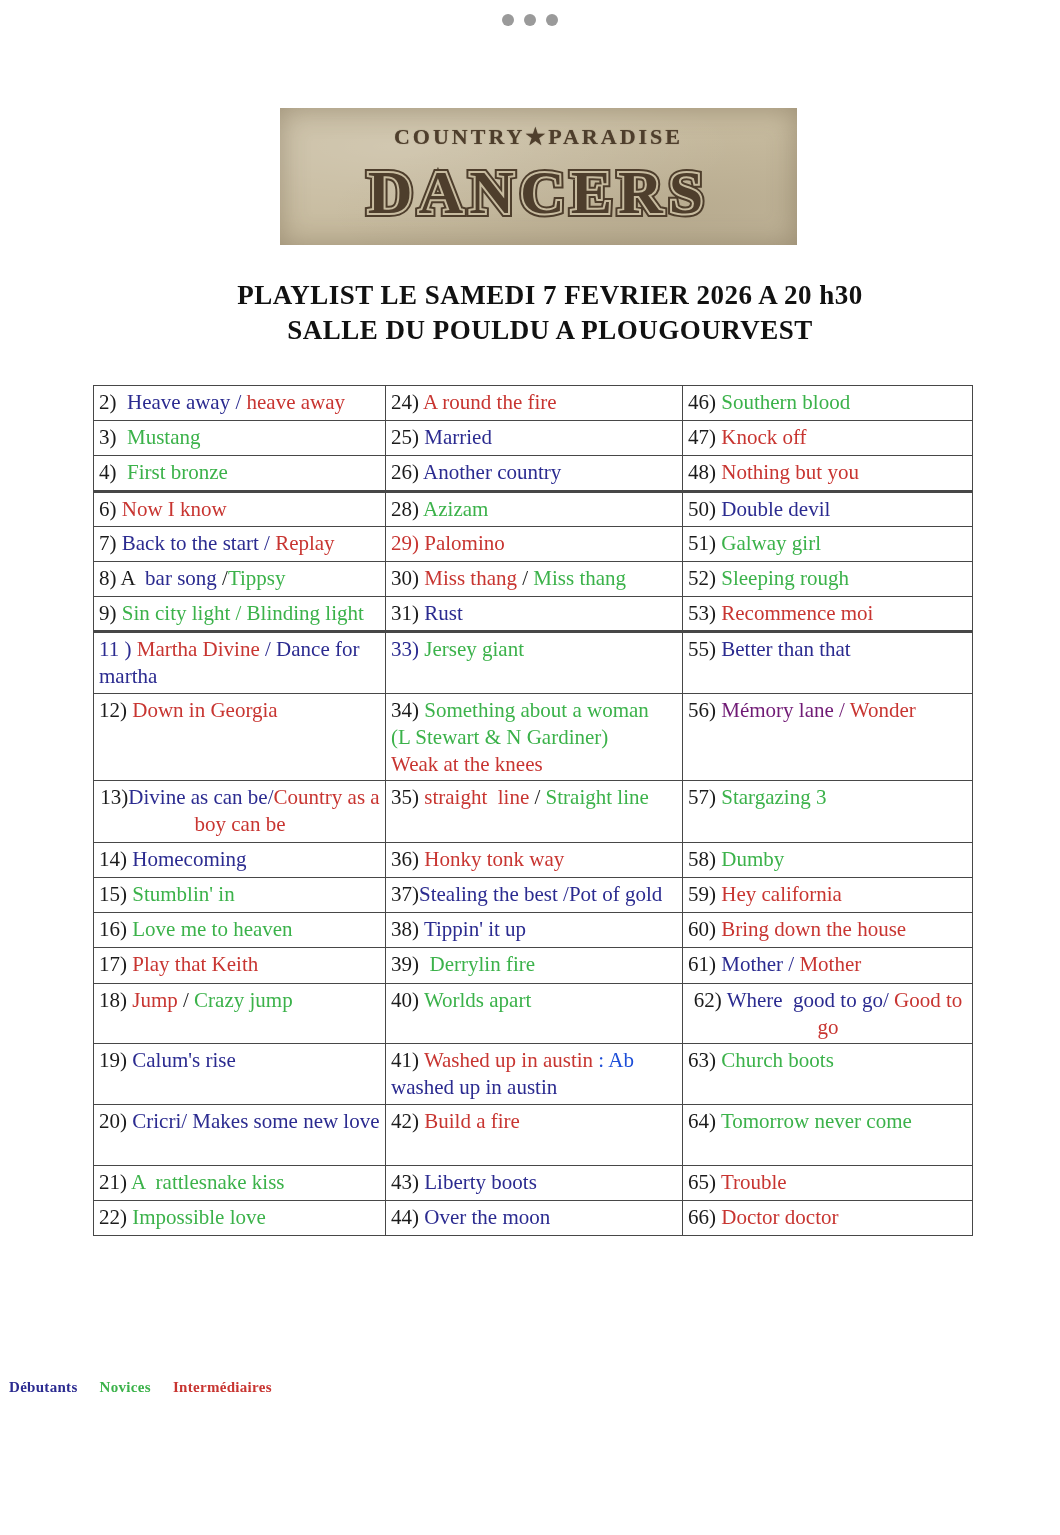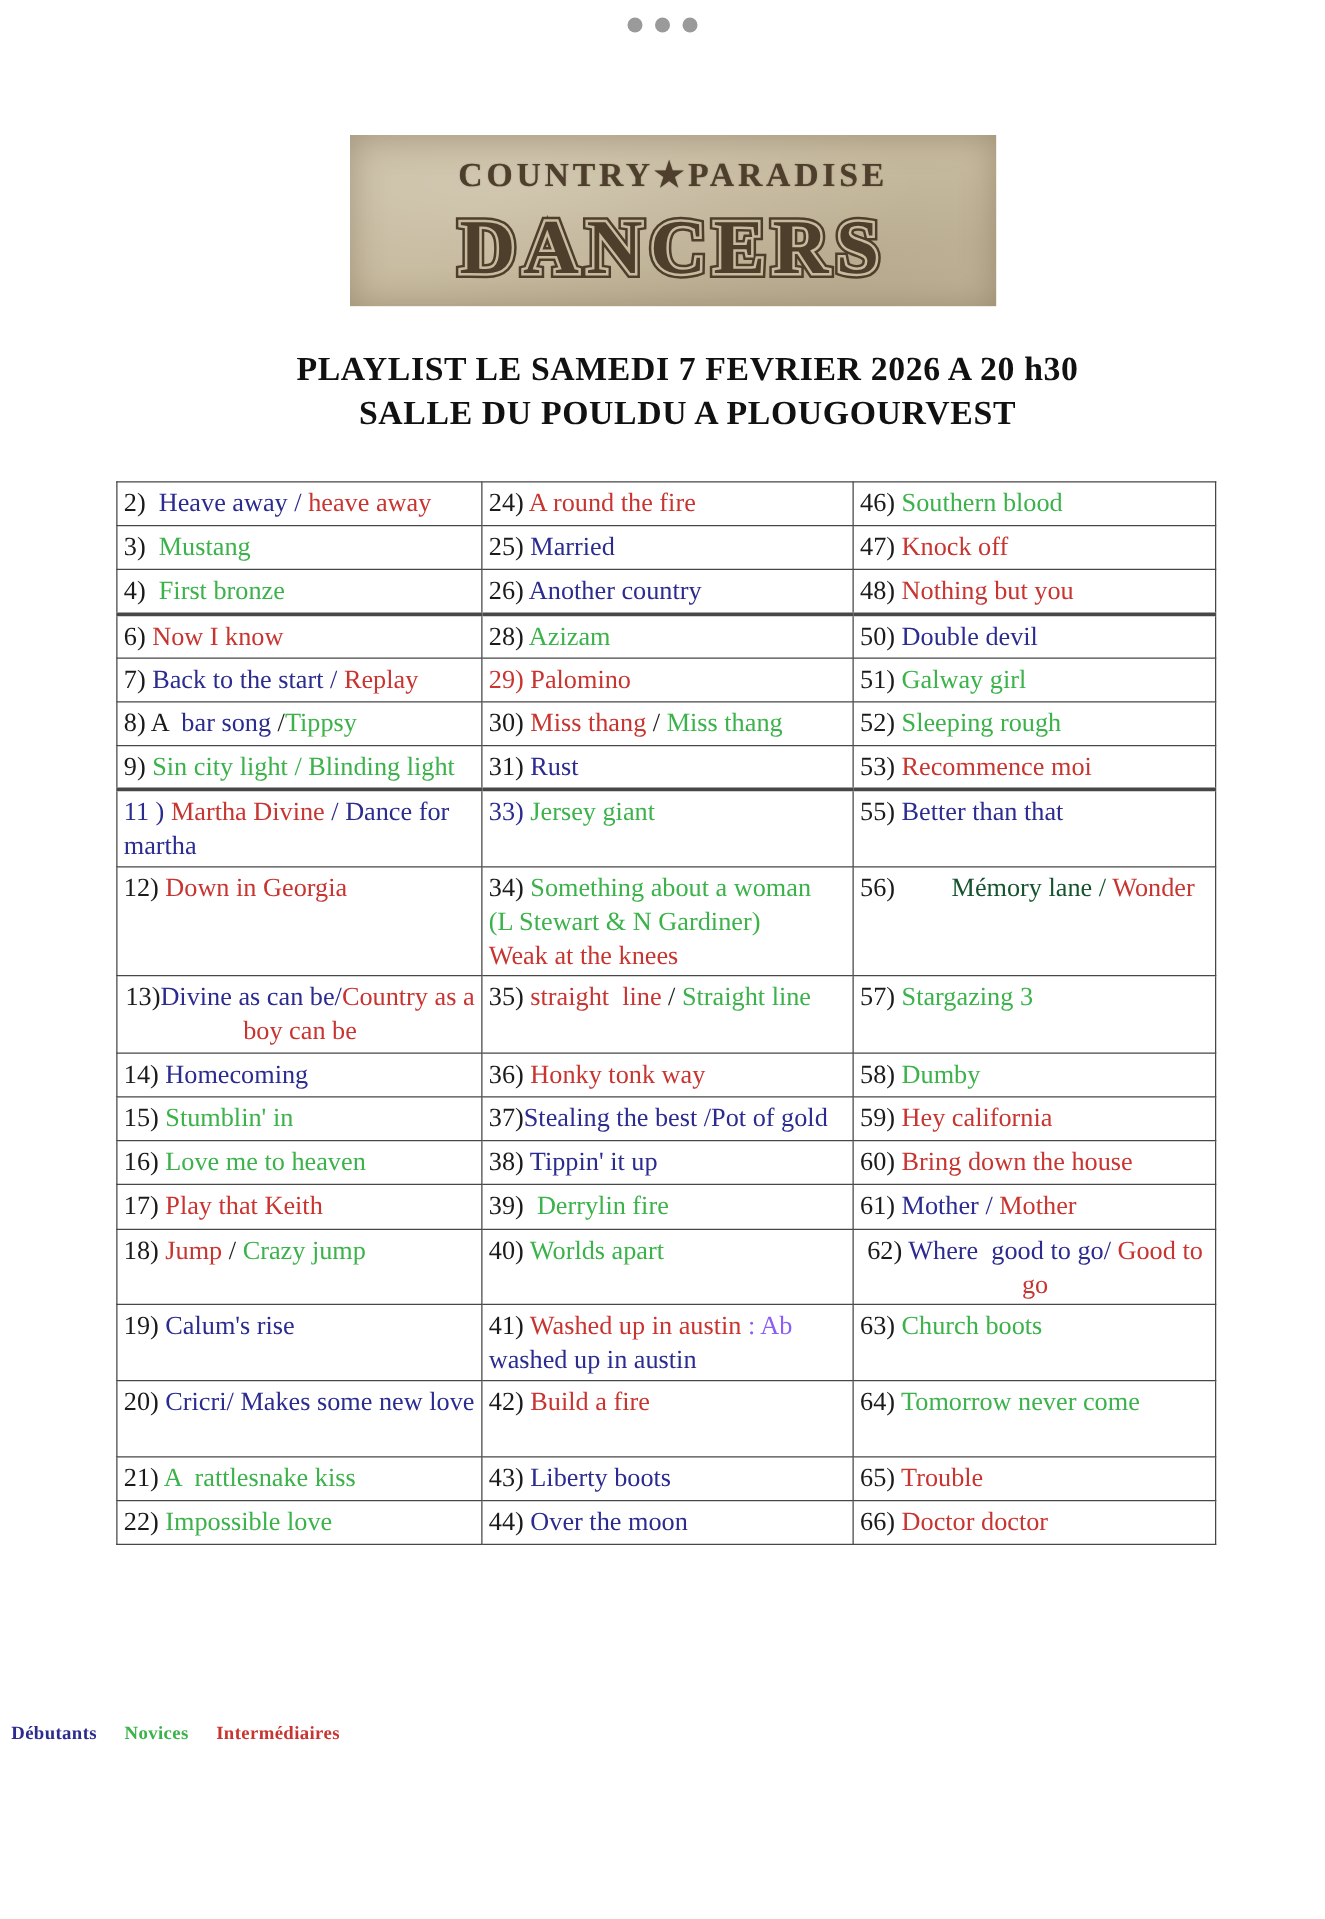--- a/index.html
+++ b/index.html
@@ -33,21 +33,21 @@
     background:
       radial-gradient(ellipse at 22% 28%, rgba(255,255,255,0.18), transparent 60%),
       radial-gradient(ellipse at 78% 75%, rgba(92,76,50,0.14), transparent 62%),
       #c7bb9f;
     box-shadow: inset 0 0 28px rgba(80,64,40,0.35);
     text-align: center;
     overflow: hidden;
   }
   .logo-top {
     margin-top: 16px;
-    font-size: 27px;
+    font-size: 22px;
     font-weight: bold;
     letter-spacing: 3px;
     color: #4e3e2c;
     text-shadow: 0 0 1px rgba(78,62,44,.6);
   }
   .logo-bottom {
     position: relative;
     margin-top: 2px;
     height: 84px;
     font-size: 62px;
@@ -166,21 +166,21 @@
         <td><span style="color: rgb(27, 27, 27);">53) </span><span style="color: rgb(200, 53, 49);">Recommence moi</span></td>
       </tr>
       <tr class="thick-top" style="height: 62px;">
         <td><span style="color: rgb(43, 43, 144);">11 ) </span><span style="color: rgb(200, 53, 49);">Martha Divine</span><span style="color: rgb(43, 43, 144);"> / Dance for martha</span></td>
         <td><span style="color: rgb(43, 43, 144);">33) </span><span style="color: rgb(59, 178, 74);">Jersey giant</span></td>
         <td><span style="color: rgb(27, 27, 27);">55) </span><span style="color: rgb(43, 43, 144);">Better than that</span></td>
       </tr>
       <tr style="height: 85px;">
         <td><span style="color: rgb(27, 27, 27);">12) </span><span style="color: rgb(200, 53, 49);">Down in Georgia</span></td>
         <td><span style="color: rgb(27, 27, 27);">34) </span><span style="color: rgb(59, 178, 74);">Something about a woman</span><br><span style="color: rgb(59, 178, 74);">(L Stewart &amp; N Gardiner)</span><br><span style="color: rgb(200, 53, 49);">Weak at the knees</span></td>
-        <td><span style="color: rgb(27, 27, 27);">56) </span><span style="color: #14532d; margin-left: 40px;">Mémory lane / </span><span style="color: rgb(200, 53, 49);">Wonder</span></td>
+        <td><span style="color: rgb(27, 27, 27);">56) </span><span style="color: #701a75;">Mémory lane / </span><span style="color: rgb(200, 53, 49);">Wonder</span></td>
       </tr>
       <tr style="height: 62px;">
         <td style="text-align: center;"><span style="color: rgb(27, 27, 27);">13)</span><span style="color: rgb(43, 43, 144);">Divine as can be/</span><span style="color: rgb(200, 53, 49);">Country as a boy can be</span></td>
         <td><span style="color: rgb(27, 27, 27);">35) </span><span style="color: rgb(200, 53, 49);">straight  line</span><span style="color: rgb(27, 27, 27);"> / </span><span style="color: rgb(59, 178, 74);">Straight line</span></td>
         <td><span style="color: rgb(27, 27, 27);">57) </span><span style="color: rgb(59, 178, 74);">Stargazing 3</span></td>
       </tr>
       <tr style="height: 35px;">
         <td><span style="color: rgb(27, 27, 27);">14) </span><span style="color: rgb(43, 43, 144);">Homecoming</span></td>
         <td><span style="color: rgb(27, 27, 27);">36) </span><span style="color: rgb(200, 53, 49);">Honky tonk way</span></td>
         <td><span style="color: rgb(27, 27, 27);">58) </span><span style="color: rgb(59, 178, 74);">Dumby</span></td>
@@ -200,21 +200,21 @@
         <td><span style="color: rgb(27, 27, 27);">39)  </span><span style="color: rgb(59, 178, 74);">Derrylin fire</span></td>
         <td><span style="color: rgb(27, 27, 27);">61) </span><span style="color: rgb(43, 43, 144);">Mother / </span><span style="color: rgb(200, 53, 49);">Mother</span></td>
       </tr>
       <tr style="height: 60px;">
         <td><span style="color: rgb(27, 27, 27);">18) </span><span style="color: rgb(200, 53, 49);">Jump</span><span style="color: rgb(27, 27, 27);"> / </span><span style="color: rgb(59, 178, 74);">Crazy jump</span></td>
         <td><span style="color: rgb(27, 27, 27);">40) </span><span style="color: rgb(59, 178, 74);">Worlds apart</span></td>
         <td style="text-align: center;"><span style="color: rgb(27, 27, 27);">62) </span><span style="color: rgb(43, 43, 144);">Where  good to go/ </span><span style="color: rgb(200, 53, 49);">Good to go</span></td>
       </tr>
       <tr style="height: 61px;">
         <td><span style="color: rgb(27, 27, 27);">19) </span><span style="color: rgb(43, 43, 144);">Calum's rise</span></td>
-        <td><span style="color: rgb(27, 27, 27);">41) </span><span style="color: rgb(200, 53, 49);">Washed up in austin</span><span style="color: #8b5cf6;"> : Ab </span><span style="color: rgb(43, 43, 144);">washed up in austin</span></td>
+        <td><span style="color: rgb(27, 27, 27);">41) </span><span style="color: rgb(200, 53, 49);">Washed up in austin</span><span style="color: #1d4ed8;"> : Ab </span><span style="color: rgb(43, 43, 144);">washed up in austin</span></td>
         <td><span style="color: rgb(27, 27, 27);">63) </span><span style="color: rgb(59, 178, 74);">Church boots</span></td>
       </tr>
       <tr style="height: 61px;">
         <td><span style="color: rgb(27, 27, 27);">20) </span><span style="color: rgb(43, 43, 144);">Cricri/ Makes some new love</span></td>
         <td><span style="color: rgb(27, 27, 27);">42) </span><span style="color: rgb(200, 53, 49);">Build a fire</span></td>
         <td><span style="color: rgb(27, 27, 27);">64) </span><span style="color: rgb(59, 178, 74);">Tomorrow never come</span></td>
       </tr>
       <tr style="height: 35px;">
         <td><span style="color: rgb(27, 27, 27);">21) </span><span style="color: rgb(59, 178, 74);">A  rattlesnake kiss</span></td>
         <td><span style="color: rgb(27, 27, 27);">43) </span><span style="color: rgb(43, 43, 144);">Liberty boots</span></td>

